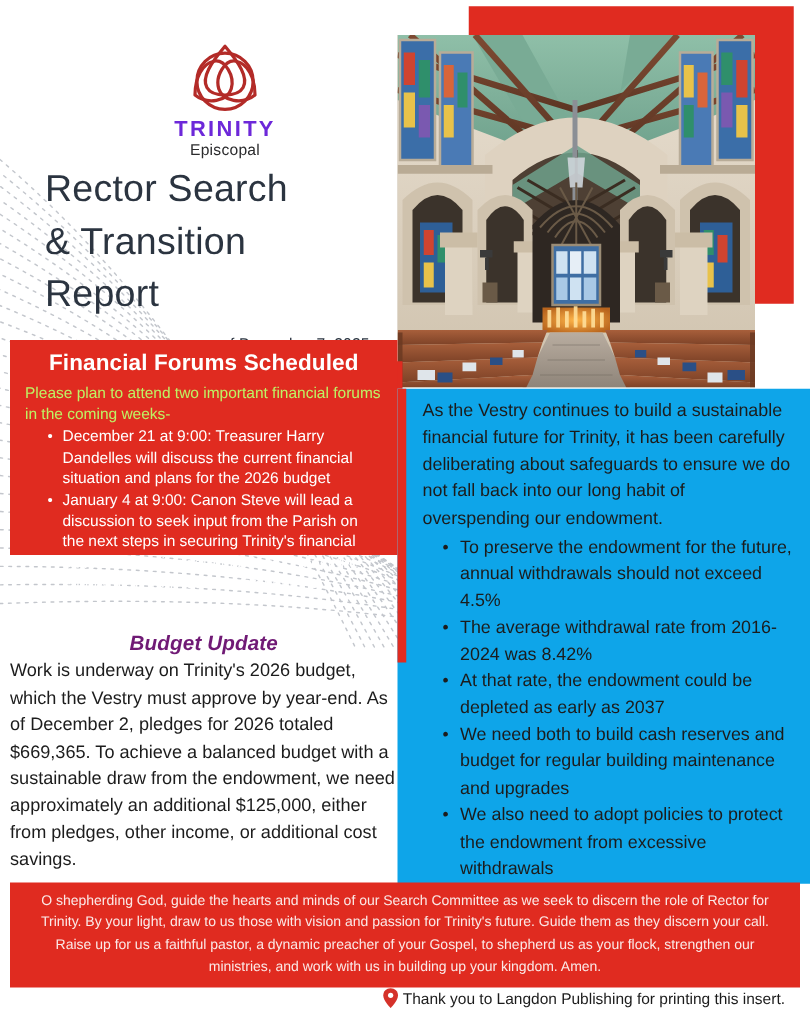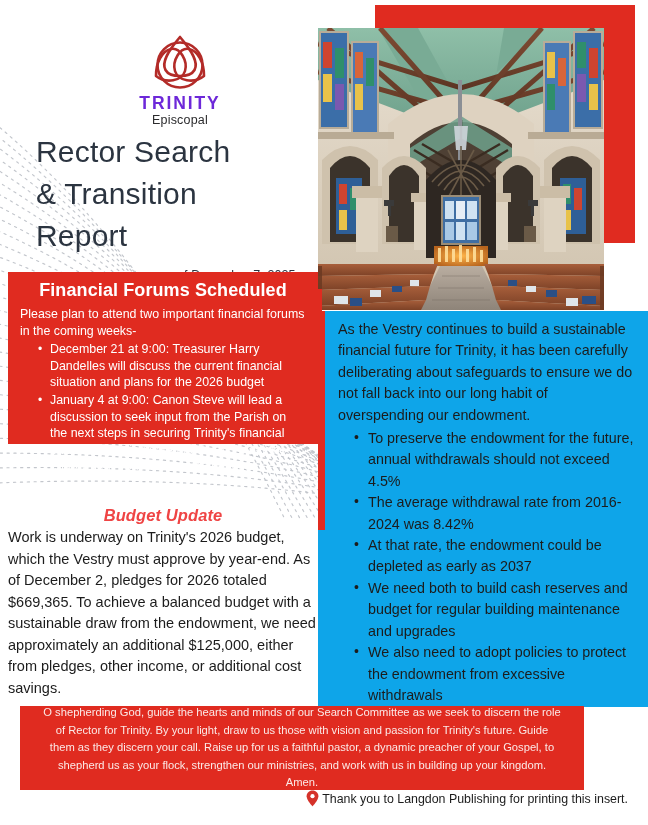--- a/index.html
+++ b/index.html
@@ -69,38 +69,38 @@
   #forums-box{
     position:absolute; left:8px; top:272px; width:310px; height:172px;
     background:#e02b20; color:#ffffff; z-index:5;
     box-sizing:border-box; padding:6px 12px 12px 12px;
   }
   #forums-title{
     text-align:center; font-size:18px; font-weight:bold;
     letter-spacing:.1px; line-height:1.35; margin:0 0 4px 0; color:#fff;
   }
   #forums-intro{
-    font-size:12.4px; line-height:16.5px; margin:0 0 2px 0; color:#ffffff;
+    font-size:12.4px; line-height:16.5px; margin:0 0 2px 0; color:#bef264;
   }
   ul.red-list{ margin:1px 0 0 0; padding:0 0 0 20px; list-style:none; }
   ul.red-list li{
     font-size:12.4px; line-height:16.6px; color:#fff;
     position:relative; margin-bottom:1px; padding-left:10px;
   }
   ul.red-list li:before{
     content:"\2022"; position:absolute; left:-2px; top:0; color:#fff; font-size:12px;
   }
 
   
   #budget-section{
     position:absolute; left:8px; top:506px; width:310px; z-index:5;
   }
   #budget-title{
     text-align:center; font-size:16.5px; font-weight:bold; font-style:italic;
-    color:#ef4444; margin:0 0 2px 0; letter-spacing:.1px;
+    color:#701a75; margin:0 0 2px 0; letter-spacing:.1px;
   }
   #budget-body{
     font-size:14.5px; line-height:21.5px; color:#1c1c1c; margin:0;
   }
 
   
   #vestry-panel{
     position:absolute; left:318px; top:311px; width:330px; height:396px;
     background:#0ea5e9; z-index:5; box-sizing:border-box;
     padding:8px 14px 6px 20px;
@@ -116,25 +116,24 @@
   ul.vestry-list li{
     font-size:14.3px; line-height:21.4px; color:#1c1c1c;
     position:relative; padding-left:12px; margin-bottom:0px;
   }
   ul.vestry-list li:before{
     content:"\2022"; position:absolute; left:-2px; top:-1px; color:#1c1c1c; font-size:14px;
   }
 
   
   #prayer-footer{
-    position:absolute; left:8px; top:706px; width:564px; height:84px;
+    position:absolute; left:8px; top:706px; width:632px; height:84px;
     background:#e02b20; z-index:7; box-sizing:border-box;
     display:flex; align-items:center; justify-content:center;
     padding:4px 22px;
-    margin-left:12px;
   }
   #prayer-text{
     text-align:center; color:#fbe9e7; font-size:11.2px; line-height:17.6px;
     margin:0;
   }
 
   
   #credit-line{
     position:absolute; left:0; top:790px; width:640px;
     display:flex; align-items:center; justify-content:flex-end;

